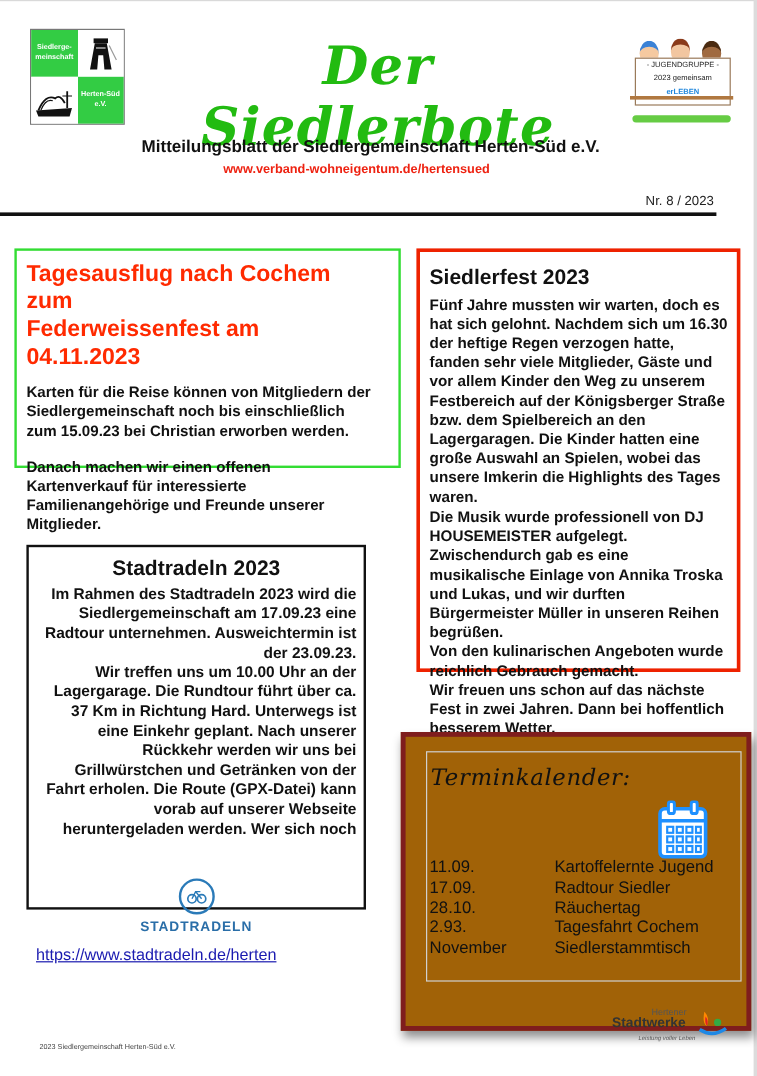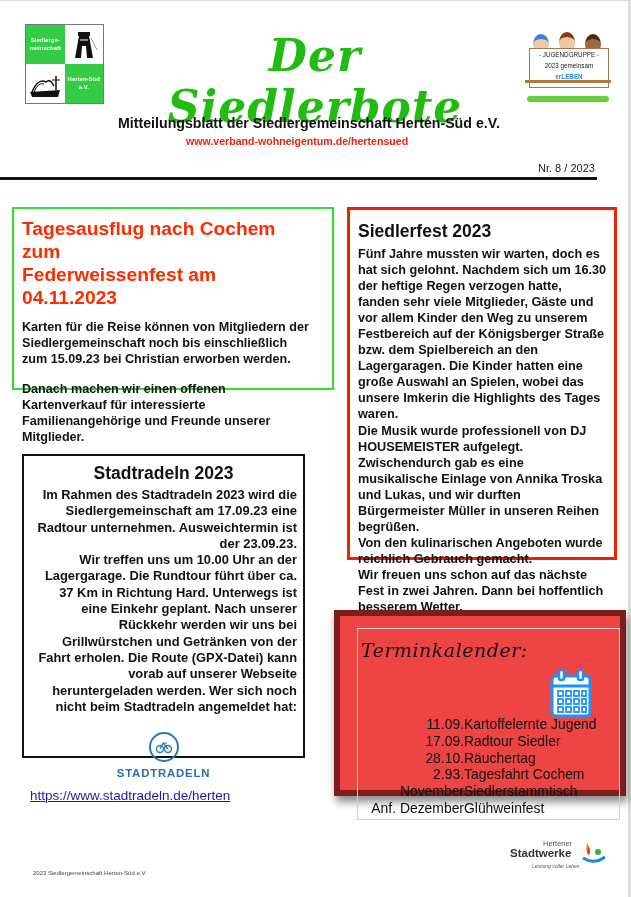--- a/index.html
+++ b/index.html
@@ -40,25 +40,25 @@
   .box-black { left: 22px; top: 428px; width: 283px; height: 304px; border: 2px solid #111; padding: 6px 6px 0 6px; margin-top: 26px; }
   .box-black h2 { margin: 0 0 3px 0; font-size: 17.5px; line-height: 22px; text-align: center; color: #111; font-weight: bold; }
   .box-black .lines { font-size: 12.9px; line-height: 16.3px; font-weight: bold; color: #111; }
   .box-black .lines div { white-space: nowrap; text-align: right; }
   .sr-logo { position: absolute; left: 0; width: 100%; top: 276px; text-align: center; }
   .sr-circle { width: 26px; height: 26px; border: 2px solid #2a7ab8; border-radius: 50%; margin: 0 auto; display: flex; align-items: center; justify-content: center; color: #2a7ab8; font-size: 13px; }
   .sr-word { margin-top: 5px; font-size: 11.4px; font-weight: bold; color: #2a6ea8; letter-spacing: 0.8px; }
   .sr-link { position: absolute; left: 6px; top: 332px; font-size: 13.5px; color: #1a1ab0; text-decoration: underline; }
 
   
-  .cal-card { position: absolute; left: 334px; top: 610px; width: 292px; height: 186px; background: #ef4444; box-shadow: 2px 6px 8px rgba(0,0,0,0.45); border: 6px solid #7f1d1d; box-sizing: border-box; }
+  .cal-card { position: absolute; left: 334px; top: 610px; width: 292px; height: 249px; background: #a16207; box-shadow: 2px 6px 8px rgba(0,0,0,0.45); border: 4px solid #7f1d1d; box-sizing: border-box; }
   .cal-inner { position: absolute; left: 17px; top: 12px; width: 263px; height: 192px; border: 1px solid #d0d0d0; box-sizing: border-box; }
   .cal-title { position: absolute; left: 3px; top: 10px; font-family: "DejaVu Serif", serif; font-style: italic; font-size: 19px; color: #111; letter-spacing: 0.5px; }
   .cal-icon { position: absolute; left: 191px; top: 40px; }
-  .cal-rows { position: absolute; left: 2px; top: 87px; font-size: 13.9px; line-height: 16.8px; color: #111; text-align: right; }
+  .cal-rows { position: absolute; left: 2px; top: 87px; font-size: 13.9px; line-height: 16.8px; color: #111; }
   .cal-row { display: flex; white-space: nowrap; }
   .cal-date { width: 104px; }
 
   .stadtwerke { position: absolute; left: 510px; top: 835px; width: 100px; height: 40px; }
   .sw-hert { position: absolute; left: 33px; top: 4px; font-size: 7.5px; color: #555; }
   .sw-name { position: absolute; left: 0px; top: 12px; font-size: 11.5px; font-weight: bold; color: #333; }
   .sw-tag { position: absolute; left: 22px; top: 28px; font-size: 5px; font-style: italic; color: #555; }
   .sw-icon { position: absolute; left: 72px; top: 8px; }
 
   .footer { position: absolute; left: 33px; top: 870px; font-size: 6px; color: #444; }
@@ -158,21 +158,20 @@
       <div>der 23.09.23.</div>
       <div>Wir treffen uns um 10.00 Uhr an der</div>
       <div>Lagergarage. Die Rundtour führt über ca.</div>
       <div>37 Km in Richtung Hard. Unterwegs ist</div>
       <div>eine Einkehr geplant. Nach unserer</div>
       <div>Rückkehr werden wir uns bei</div>
       <div>Grillwürstchen und Getränken von der</div>
       <div>Fahrt erholen. Die Route (GPX-Datei) kann</div>
       <div>vorab auf unserer Webseite</div>
       <div>heruntergeladen werden. Wer sich noch</div>
-      <div>nicht beim Stadtradeln angemeldet hat:</div>
     </div>
   <div class="sr-logo">
     <div class="sr-circle">
       <svg width="18" height="14" viewBox="0 0 18 14">
         <circle cx="5" cy="9" r="3.5" stroke="#2a7ab8" stroke-width="1.4" fill="none"></circle>
         <circle cx="13" cy="9" r="3.5" stroke="#2a7ab8" stroke-width="1.4" fill="none"></circle>
         <path d="M5 9 L8 3 L12 3 M8 3 L13 9" stroke="#2a7ab8" stroke-width="1.2" fill="none"></path>
       </svg>
     </div>
     <div class="sr-word">STADTRADELN</div>
@@ -219,24 +218,20 @@
           <span>Räuchertag</span>
         </div>
         <div class="cal-row">
           <span class="cal-date">2.93.</span>
           <span>Tagesfahrt Cochem</span>
         </div>
         <div class="cal-row">
           <span class="cal-date">November</span>
           <span>Siedlerstammtisch</span>
         </div>
-        <div class="cal-row">
-          <span class="cal-date">Anf. Dezember</span>
-          <span>Glühweinfest</span>
-        </div>
       </div>
   </div>
 </div>
 
 <div class="stadtwerke">
   <div class="sw-hert">Hertener</div>
   <div class="sw-name">Stadtwerke</div>
   <div class="sw-tag">Leistung voller Leben</div>
   <div class="sw-icon">
     <svg width="24" height="22" viewBox="0 0 24 22">

